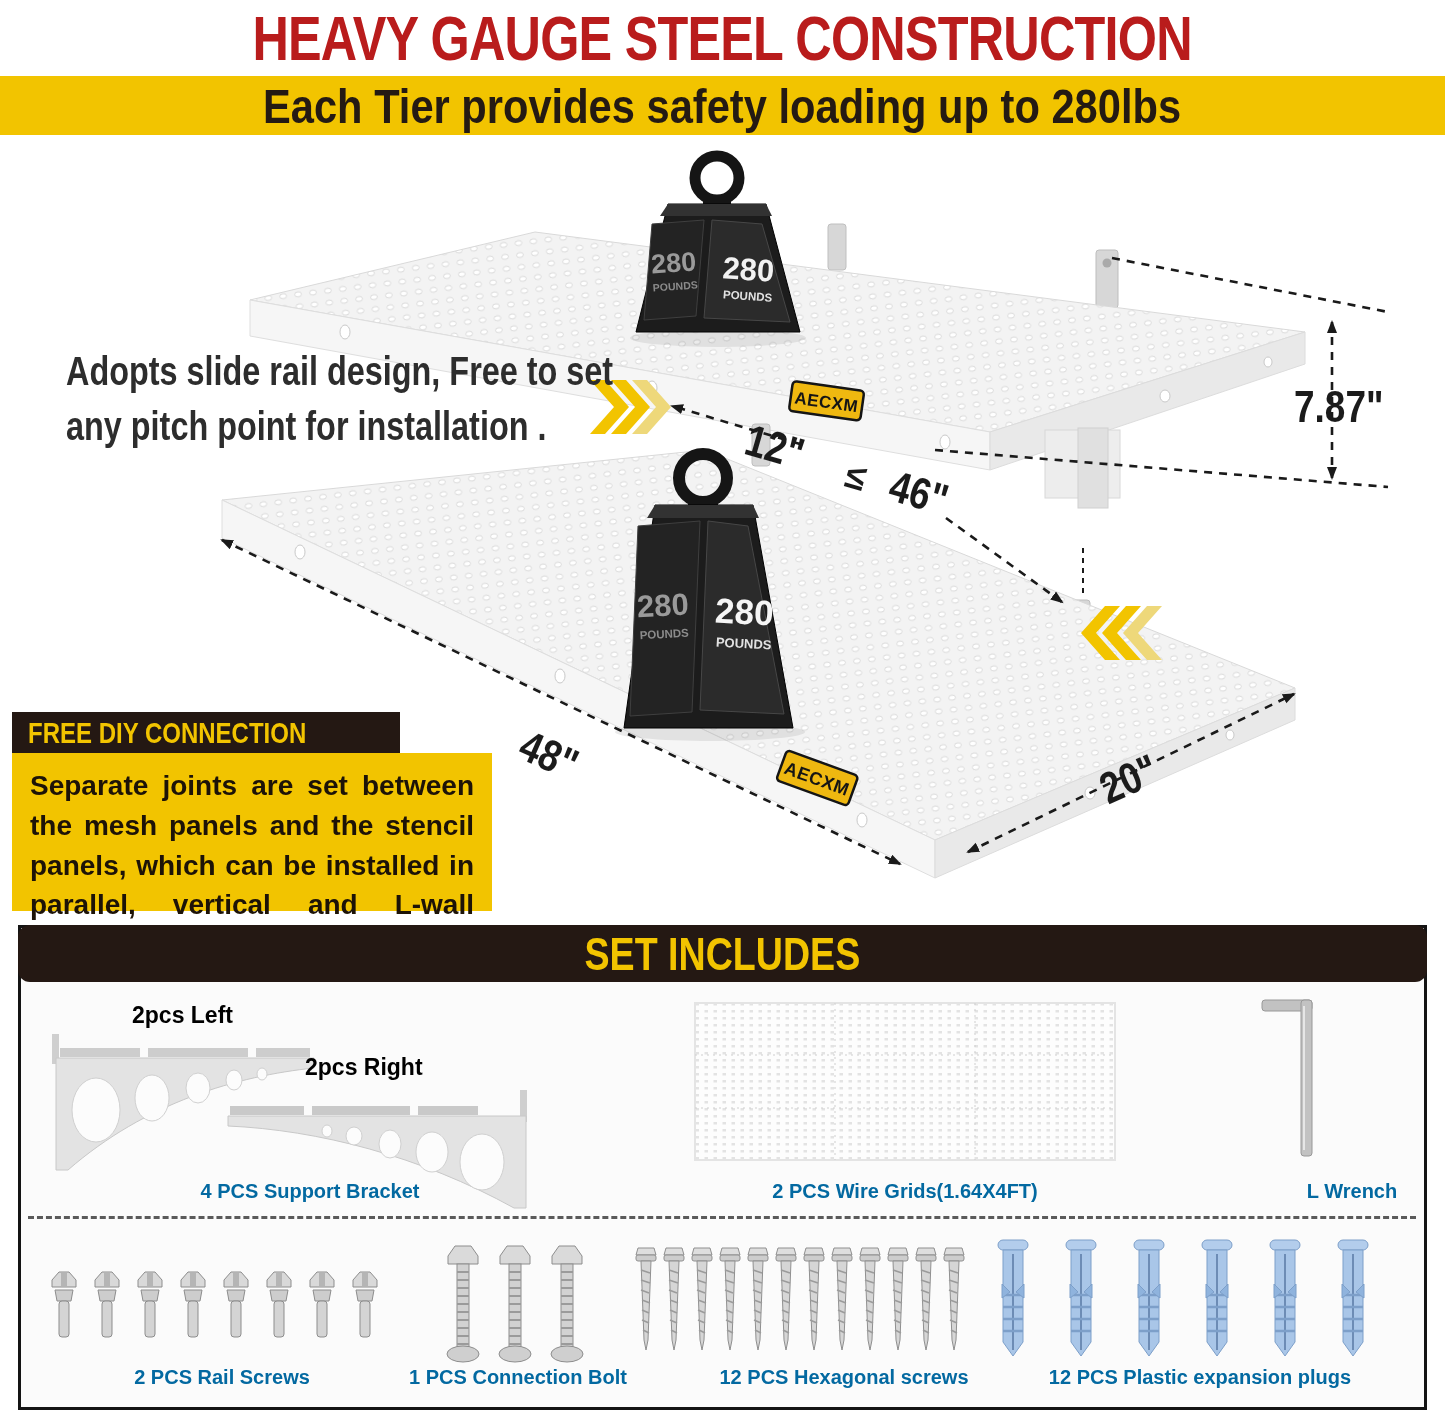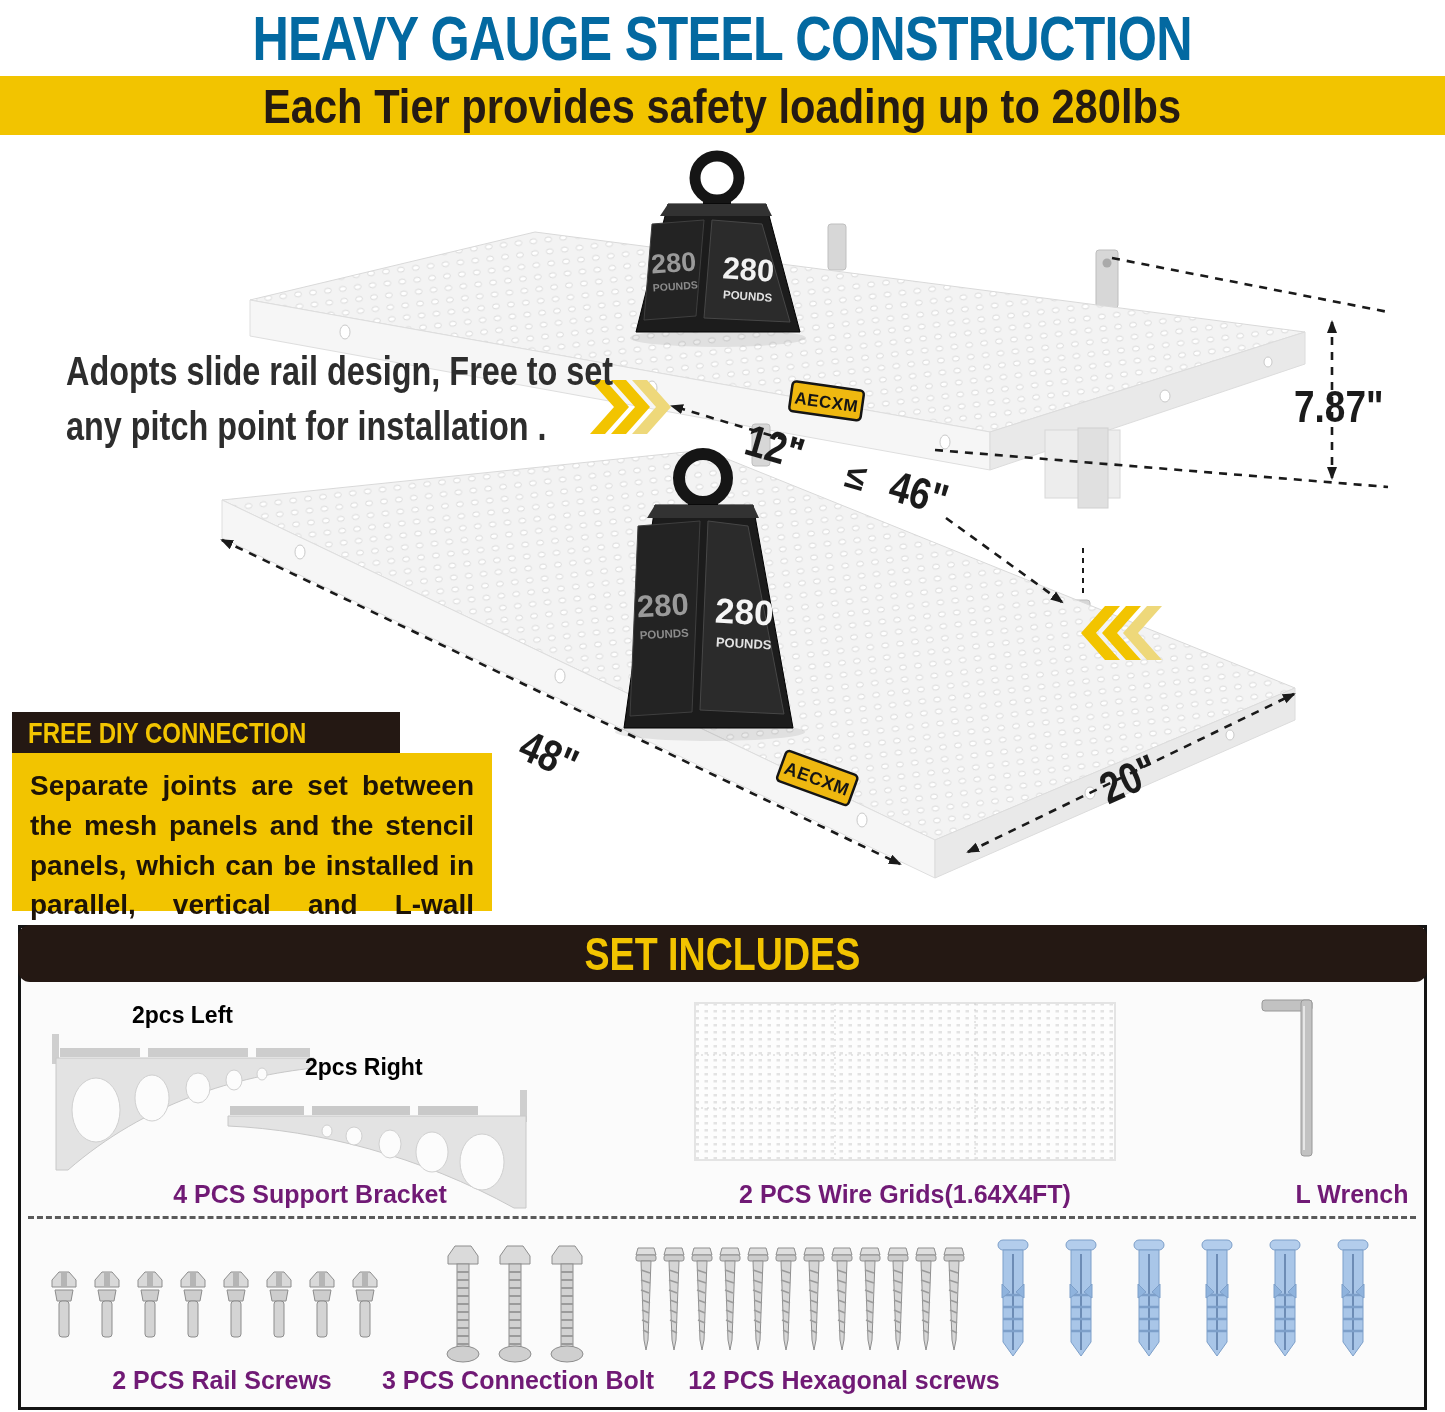--- a/index.html
+++ b/index.html
@@ -7,21 +7,21 @@
   .stage{
     position:relative;width:1445px;height:1412px;margin:0 auto;
     background:#ffffff;overflow:hidden;
     font-family:"Liberation Sans","DejaVu Sans",sans-serif;color:#1c1c1c;
   }
   .abs{position:absolute;}
   .cond{display:inline-block;transform:scaleX(0.8);transform-origin:center;}
   .cond-l{display:inline-block;transform:scaleX(0.8);transform-origin:left center;}
 
   .title-row{left:0;top:0;width:1445px;height:76px;display:flex;align-items:center;justify-content:center;}
-  .title-row h1{margin:0;font-size:63px;font-weight:800;letter-spacing:-1px;color:#0369a1;white-space:nowrap;}
+  .title-row h1{margin:0;font-size:63px;font-weight:800;letter-spacing:-1px;color:#b91c1c;white-space:nowrap;}
 
   .yellow-band{left:0;top:76px;width:1445px;height:59px;background:#f2c400;display:flex;align-items:center;justify-content:center;}
   .yellow-band .sub{font-size:49px;font-weight:800;color:#241a13;white-space:nowrap;transform:scaleX(0.85);}
 
   .note-text{left:66px;top:344px;font-size:41px;font-weight:600;line-height:1.34;color:#2d2d2d;transform:scaleX(0.79);transform-origin:left top;white-space:nowrap;}
 
   .dim{position:absolute;font-weight:700;color:#1b1b1b;white-space:nowrap;}
   .dim-787{left:1294px;top:382px;font-size:44px;transform:scaleX(0.84);transform-origin:left top;}
   .dim-12{left:740px;top:422px;font-size:44px;transform:rotate(16deg) scaleX(0.84);}
   .dim-lte{left:846px;top:456px;font-size:36px;transform:rotate(16deg);}
@@ -32,21 +32,21 @@
   .diy-head{left:12px;top:712px;width:388px;height:41px;background:#241813;display:flex;align-items:center;padding-left:16px;}
   .diy-head span{color:#f2c400;font-size:30px;font-weight:800;white-space:nowrap;}
   .diy-body{left:12px;top:753px;width:480px;height:158px;background:#f2c400;padding:13px 18px;}
   .diy-body p{margin:0;font-size:28px;font-weight:700;color:#1d1307;line-height:1.42;text-align:justify;}
 
   .kit{left:18px;top:925px;width:1409px;height:485px;border:3px solid #141414;background:#fbfbfb;}
   .kit-banner{left:18px;top:925px;width:1409px;height:57px;background:#241813;display:flex;align-items:center;justify-content:center;border-radius:12px;}
   .kit-banner span{color:#f2c400;font-size:47px;font-weight:800;white-space:nowrap;transform:scaleX(0.8);}
   .kit-divider{left:28px;top:1216px;width:1388px;height:0;border-top:3px dashed #5a5a5a;}
 
-  .cap{position:absolute;transform:translateX(-50%);font-size:25px;font-weight:700;color:#701a75;white-space:nowrap;}
+  .cap{position:absolute;transform:translateX(-50%);font-size:20px;font-weight:700;color:#0369a1;white-space:nowrap;}
   .minilabel{position:absolute;font-size:23px;font-weight:700;color:#000000;white-space:nowrap;}
 
   svg{display:block;}
   .svg-layer{position:absolute;}
 </style>
 </head>
 <body>
 
 <div class="stage">
 
@@ -320,16 +320,17 @@
 
   <div class="abs kit-divider"></div>
 
   <div class="minilabel" style="left:132px;top:1002px">2pcs Left</div>
   <div class="minilabel" style="left:305px;top:1054px">2pcs Right</div>
 
   <div class="cap" style="left:310px;top:1180px">4 PCS Support Bracket</div>
   <div class="cap" style="left:905px;top:1180px">2 PCS Wire Grids(1.64X4FT)</div>
   <div class="cap" style="left:1352px;top:1180px">L Wrench</div>
   <div class="cap" style="left:222px;top:1366px">2 PCS Rail Screws</div>
-  <div class="cap" style="left:518px;top:1366px">3 PCS Connection Bolt</div>
+  <div class="cap" style="left:518px;top:1366px">1 PCS Connection Bolt</div>
   <div class="cap" style="left:844px;top:1366px">12 PCS Hexagonal screws</div>
+  <div class="cap" style="left:1200px;top:1366px">12 PCS Plastic expansion plugs</div>
 
 </div>
 
 </body></html>

